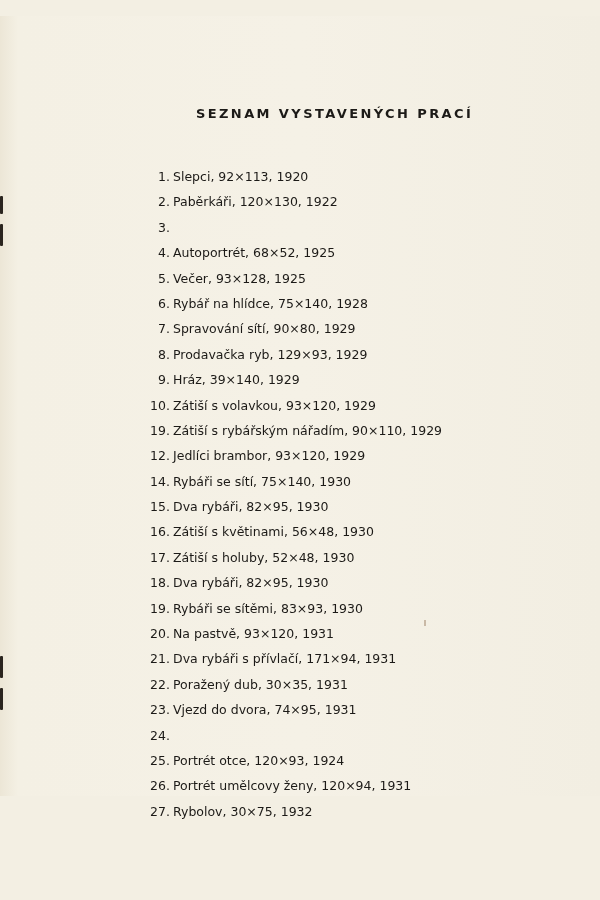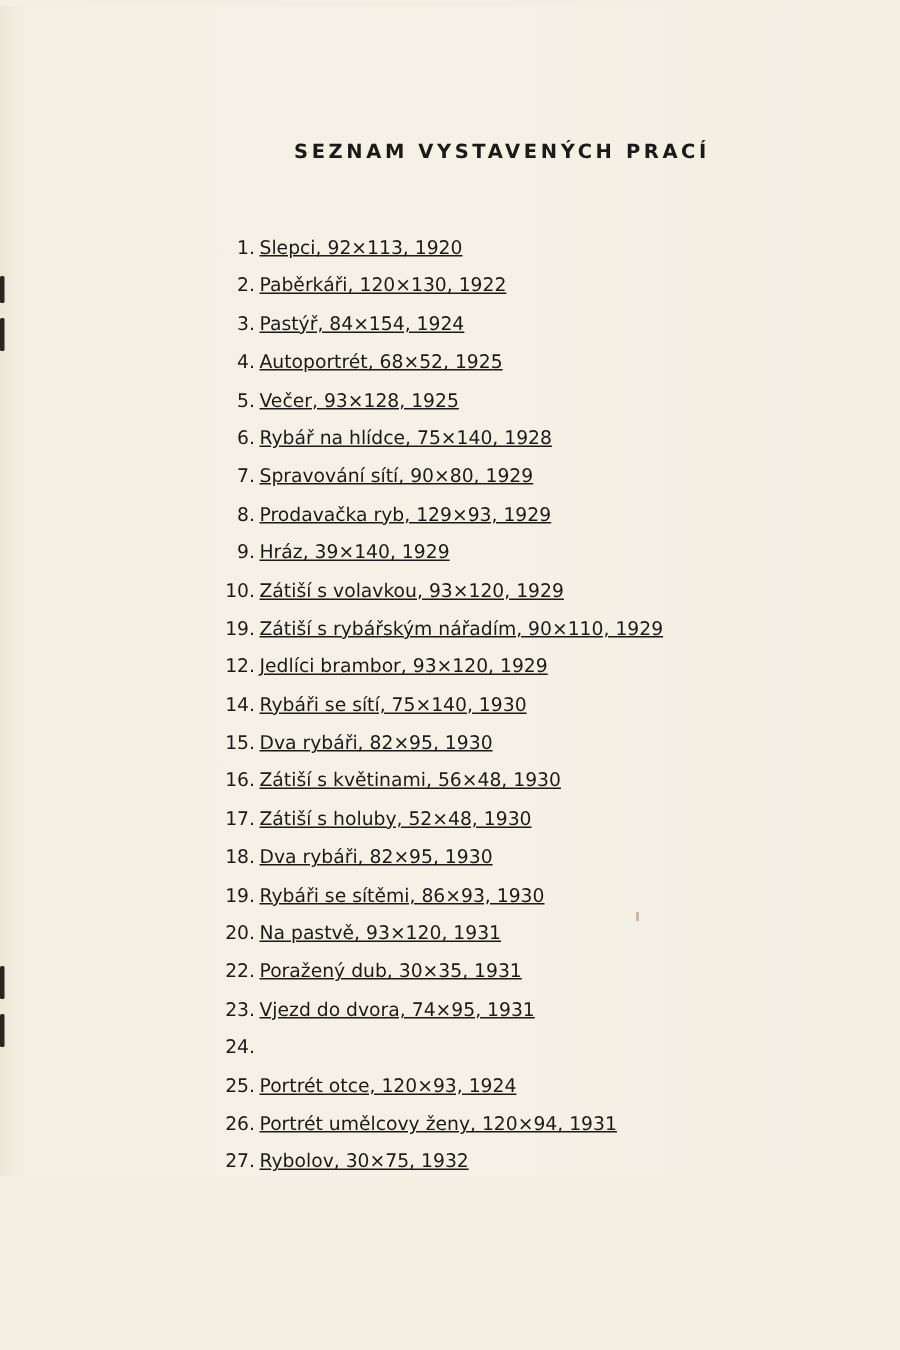--- a/index.html
+++ b/index.html
@@ -10,21 +10,21 @@
       width: 600px;
       height: 900px;
       background: #f3efe3;
       position: relative;
       overflow: hidden;
       font-family: "DejaVu Sans", sans-serif;
       color: #1c1a17;
     }
     .page {
       position: absolute;
-      left: 0; top: 4px;
+      left: 0; top: 16px;
       width: 600px; height: 780px;
       background: linear-gradient(90deg, #ece6d6 0px, #f4f0e4 18px, #f5f1e6 300px, #f2eee2 600px);
     }
     .binding-mark {
       position: absolute;
       left: 0;
       width: 3px;
       background: #2a241e;
       border-radius: 1px;
     }
@@ -64,21 +64,20 @@
       white-space: nowrap;
     }
     .num {
       position: absolute;
       right: 430px;
       text-align: right;
     }
     .text {
       position: absolute;
       left: 173px;
-      text-decoration: underline;
     }
   </style>
 </head>
 <body>
 
 <div class="page">
   <div class="binding-mark bm1"></div>
   <div class="binding-mark bm2"></div>
   <div class="binding-mark bm3"></div>
   <div class="binding-mark bm4"></div>
@@ -90,21 +89,20 @@
       <li class="item">
         <span class="num">1.</span>
         <span class="text">Slepci, 92×113, 1920</span>
       </li>
       <li class="item">
         <span class="num">2.</span>
         <span class="text">Paběrkáři, 120×130, 1922</span>
       </li>
       <li class="item">
         <span class="num">3.</span>
-        <span class="text">Pastýř, 84×154, 1924</span>
       </li>
       <li class="item">
         <span class="num">4.</span>
         <span class="text">Autoportrét, 68×52, 1925</span>
       </li>
       <li class="item">
         <span class="num">5.</span>
         <span class="text">Večer, 93×128, 1925</span>
       </li>
       <li class="item">
@@ -150,25 +148,29 @@
       <li class="item">
         <span class="num">17.</span>
         <span class="text">Zátiší s holuby, 52×48, 1930</span>
       </li>
       <li class="item">
         <span class="num">18.</span>
         <span class="text">Dva rybáři, 82×95, 1930</span>
       </li>
       <li class="item">
         <span class="num">19.</span>
-        <span class="text">Rybáři se sítěmi, 86×93, 1930</span>
+        <span class="text">Rybáři se sítěmi, 83×93, 1930</span>
       </li>
       <li class="item">
         <span class="num">20.</span>
         <span class="text">Na pastvě, 93×120, 1931</span>
+      </li>
+      <li class="item">
+        <span class="num">21.</span>
+        <span class="text">Dva rybáři s přívlačí, 171×94, 1931</span>
       </li>
       <li class="item">
         <span class="num">22.</span>
         <span class="text">Poražený dub, 30×35, 1931</span>
       </li>
       <li class="item">
         <span class="num">23.</span>
         <span class="text">Vjezd do dvora, 74×95, 1931</span>
       </li>
       <li class="item">

